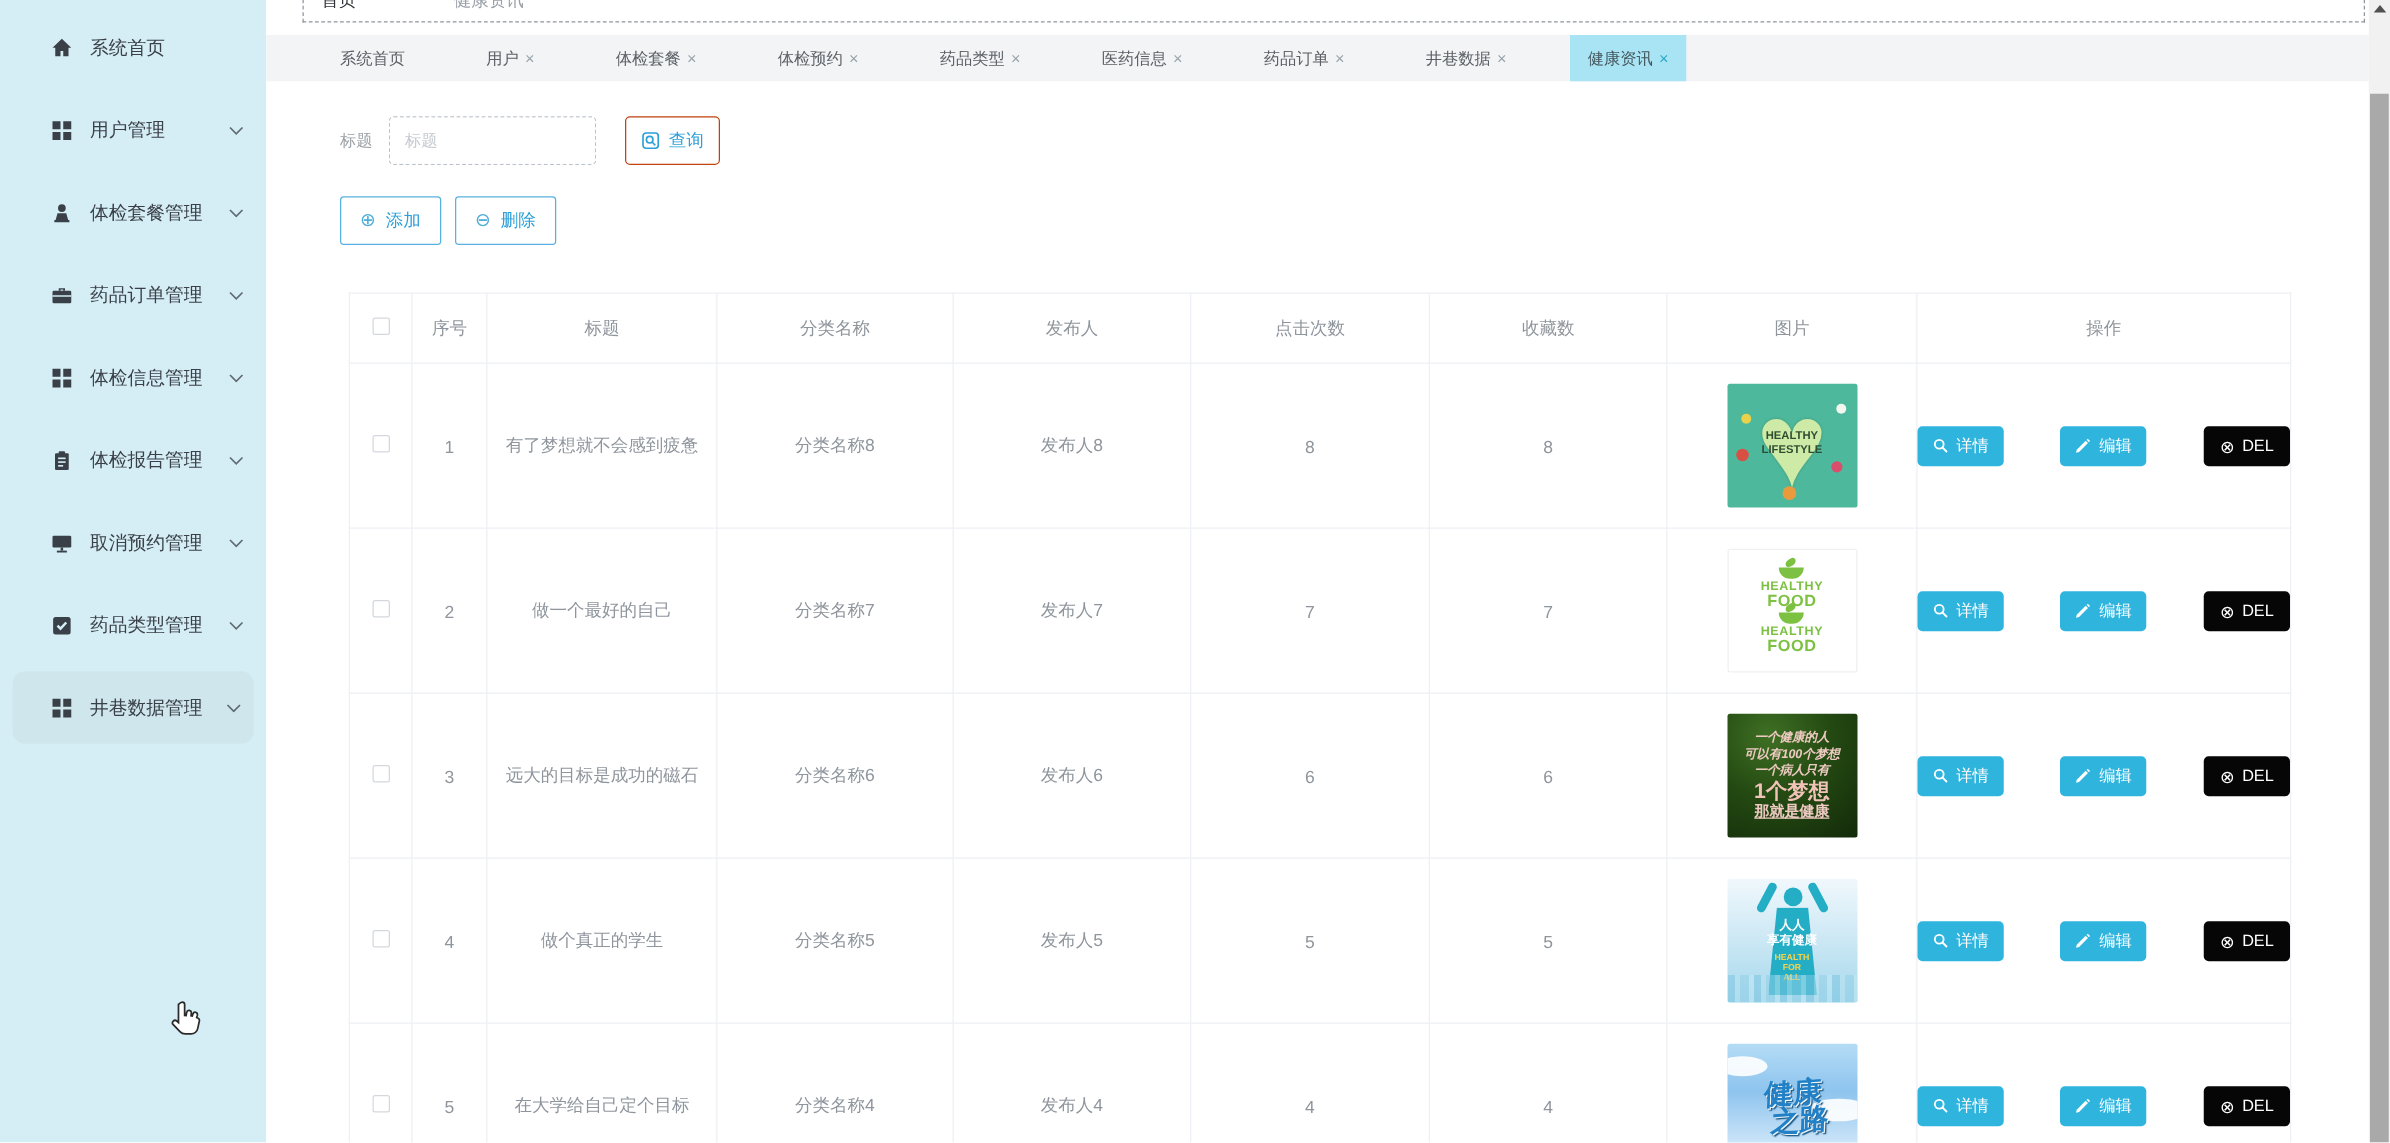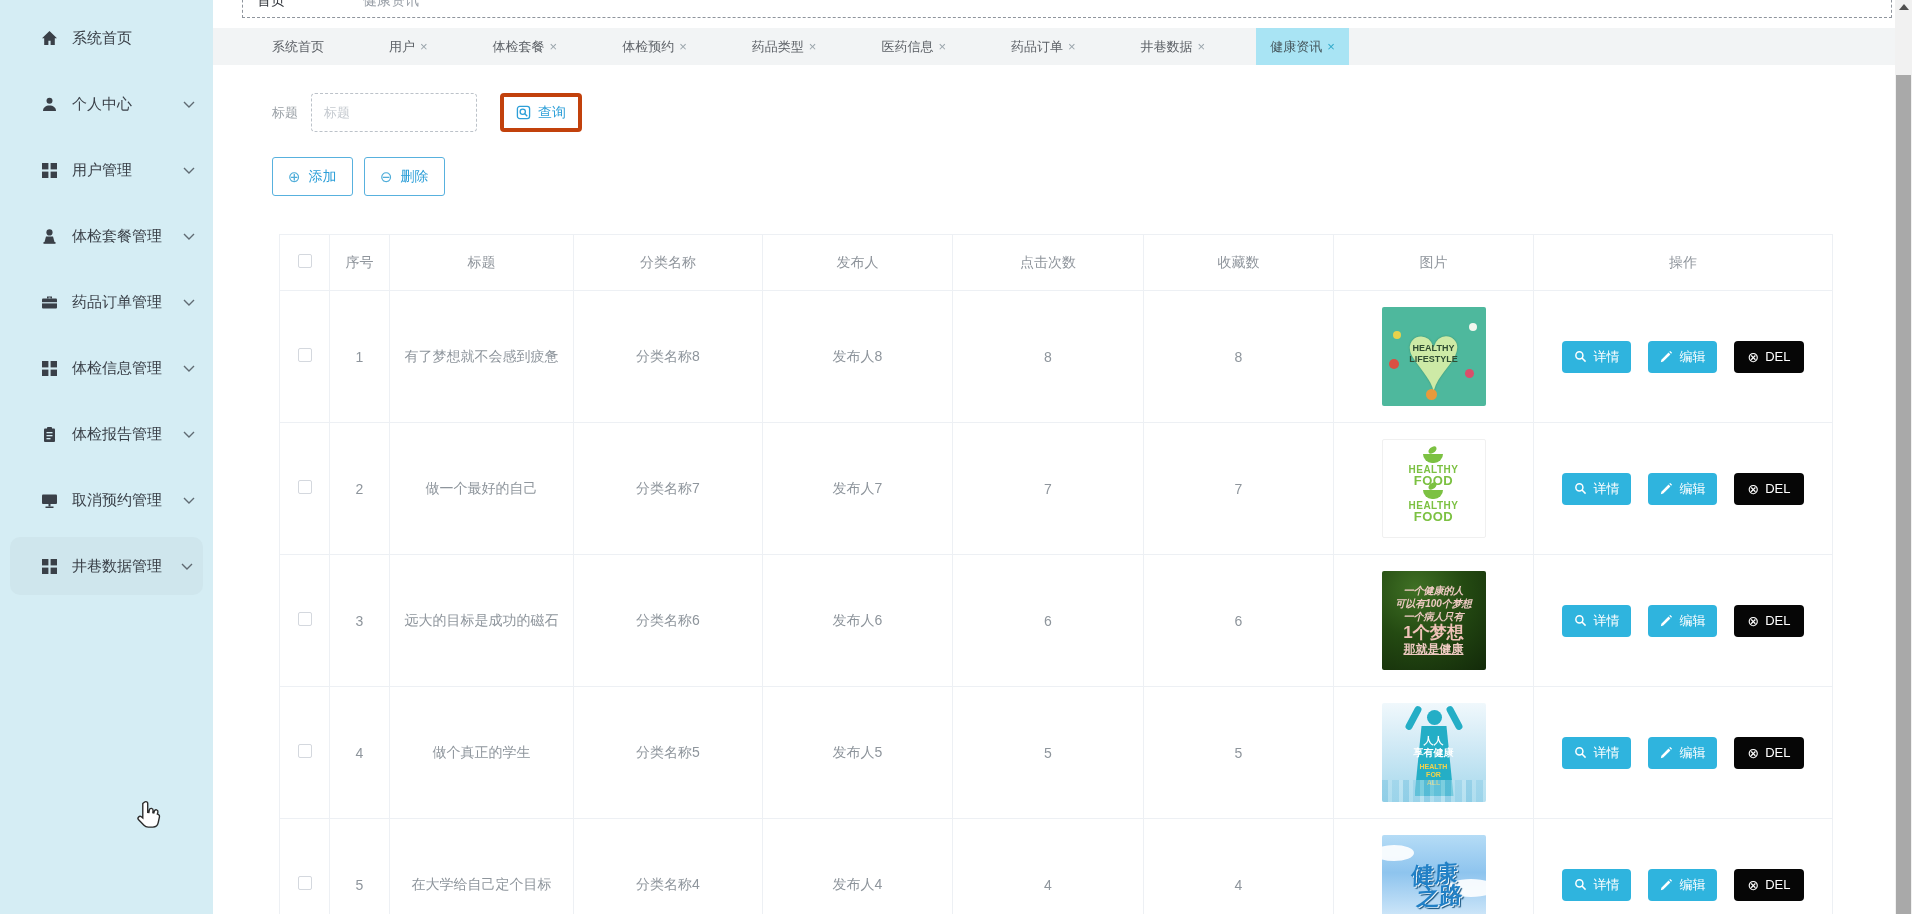--- a/index.html
+++ b/index.html
@@ -38,41 +38,41 @@
   .tab.active { background:#a9e4f4; color:#45565c; }
   .tab.active .x { color:#2fa8c9; }
 
   .search-label { position:absolute; left:59px; top:104px; font-size:13px; color:#9aa0a6; }
   .search-input { position:absolute; left:98px; top:93px; width:166px; height:39px;
     border:1px dashed #bcc2c9; border-radius:4px; padding:0 12px; font-size:13px;
     color:#606266; background:#fff; outline:none;
     font-family:"Liberation Sans","DejaVu Sans",sans-serif; }
   .search-input::placeholder { color:#c4c9cf; }
   .query-btn { position:absolute; left:287px; top:93px; height:39px; padding:0 12px;
-    background:#fff; border:4px solid #c2410c; border-radius:4px; color:#2d9fd8;
+    background:#fff; border:1px solid #c2410c; border-radius:4px; color:#2d9fd8;
     font-size:14px; display:inline-flex; align-items:center; gap:7px; cursor:pointer;
     font-family:inherit; }
 
   .tool-btn { position:absolute; top:157px; height:39px; background:#fff;
     border:1px solid #58b1de; border-radius:3px; color:#2d9fd8; font-size:14px;
     display:inline-flex; align-items:center; gap:8px; padding:0 15px; cursor:pointer;
     font-family:inherit; }
   .tool-btn .g { font-size:15px; line-height:1; color:#4fadd9; }
   #addBtn { left:59px; }  #delBtn { left:151px; }
 
   
   .grid { position:absolute; left:66px; top:234px; width:1553px;
     border-collapse:collapse; table-layout:fixed; }
   .grid th, .grid td { border:1px solid #edf0f4; text-align:center; vertical-align:middle; }
   .grid th { height:56px; font-weight:normal; font-size:14px; color:#8f959c; background:#fff; }
   .grid td { height:132px; font-size:14px; color:#8e959c; }
   .cb { display:inline-block; width:14px; height:14px; border:1px solid #d4d8de;
     border-radius:2px; background:#fff; cursor:pointer; }
 
-  .actions { display:flex; justify-content:center; align-items:center; gap:17px; }
+  .actions { display:flex; justify-content:space-between; align-items:center; }
   .btn-act { height:32px; border:none; border-radius:4px; color:#fff; font-size:13px;
     display:inline-flex; align-items:center; gap:6px; padding:0 12px; cursor:pointer;
     background:#2fb4de; font-family:inherit; white-space:nowrap; }
   .btn-act.del { background:#060606; padding:0 13px; }
   .btn-act .gi { font-size:14px; line-height:1; }
 
   
   .img-box { width:104px; height:99px; margin:0 auto; position:relative; overflow:hidden;
     display:flex; align-items:center; justify-content:center; border-radius:2px; }
   .img-lifestyle { background:#4eb89d; }
@@ -145,34 +145,20 @@
         <span class="sb-icon">
           <svg width="17" height="17" viewBox="0 0 17 17" fill="currentColor">
             <path d="M8.5 1 1 8.2h2.2V15h4.2v-4.2h2.2V15h4.2V8.2H16z"></path>
           </svg>
         </span>
         <span class="sb-label">系统首页</span>
       </div>
       <div class="sb-item">
         <span class="sb-icon">
           <svg width="17" height="17" viewBox="0 0 17 17" fill="currentColor">
-            <circle cx="8.5" cy="4.8" r="3"></circle>
-            <path d="M2 15c0-3.4 2.9-5.4 6.5-5.4S15 11.6 15 15z"></path>
-          </svg>
-        </span>
-        <span class="sb-label">个人中心</span>
-        <span class="sb-chev">
-          <svg width="12" height="7" viewBox="0 0 12 7" fill="none" stroke="currentColor" stroke-width="1.4">
-            <path d="M1 1l5 5 5-5"></path>
-          </svg>
-        </span>
-      </div>
-      <div class="sb-item">
-        <span class="sb-icon">
-          <svg width="17" height="17" viewBox="0 0 17 17" fill="currentColor">
             <rect x="1" y="1" width="6.4" height="6.4"></rect>
             <rect x="9.6" y="1" width="6.4" height="6.4"></rect>
             <rect x="1" y="9.6" width="6.4" height="6.4"></rect>
             <rect x="9.6" y="9.6" width="6.4" height="6.4"></rect>
           </svg>
         </span>
         <span class="sb-label">用户管理</span>
         <span class="sb-chev">
           <svg width="12" height="7" viewBox="0 0 12 7" fill="none" stroke="currentColor" stroke-width="1.4">
             <path d="M1 1l5 5 5-5"></path>
@@ -244,20 +230,34 @@
       </div>
       <div class="sb-item">
         <span class="sb-icon">
           <svg width="17" height="17" viewBox="0 0 17 17" fill="currentColor">
             <rect x="1" y="2.5" width="15" height="9.5" rx="1"></rect>
             <rect x="7.5" y="12" width="2" height="2.5"></rect>
             <rect x="4.5" y="14.5" width="8" height="1.5"></rect>
           </svg>
         </span>
         <span class="sb-label">取消预约管理</span>
+        <span class="sb-chev">
+          <svg width="12" height="7" viewBox="0 0 12 7" fill="none" stroke="currentColor" stroke-width="1.4">
+            <path d="M1 1l5 5 5-5"></path>
+          </svg>
+        </span>
+      </div>
+      <div class="sb-item">
+        <span class="sb-icon">
+          <svg width="17" height="17" viewBox="0 0 17 17">
+            <rect x="1.5" y="1.5" width="14" height="14" rx="2" fill="currentColor"></rect>
+            <path d="M5 8.5l2.4 2.4L12 6" stroke="#d5edf4" stroke-width="2" fill="none"></path>
+          </svg>
+        </span>
+        <span class="sb-label">药品类型管理</span>
         <span class="sb-chev">
           <svg width="12" height="7" viewBox="0 0 12 7" fill="none" stroke="currentColor" stroke-width="1.4">
             <path d="M1 1l5 5 5-5"></path>
           </svg>
         </span>
       </div>
       <div class="sb-item selected">
         <span class="sb-icon">
           <svg width="17" height="17" viewBox="0 0 17 17" fill="currentColor">
             <rect x="1" y="1" width="6.4" height="6.4"></rect>

